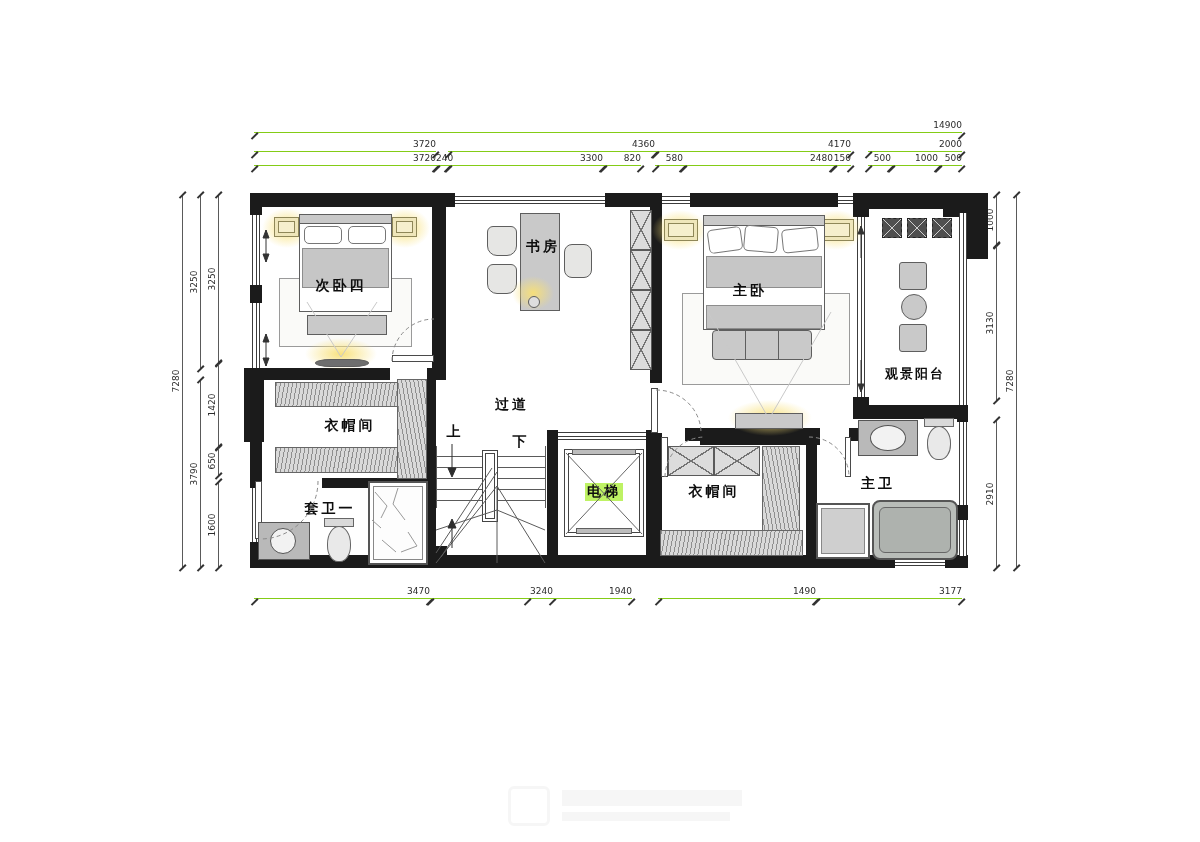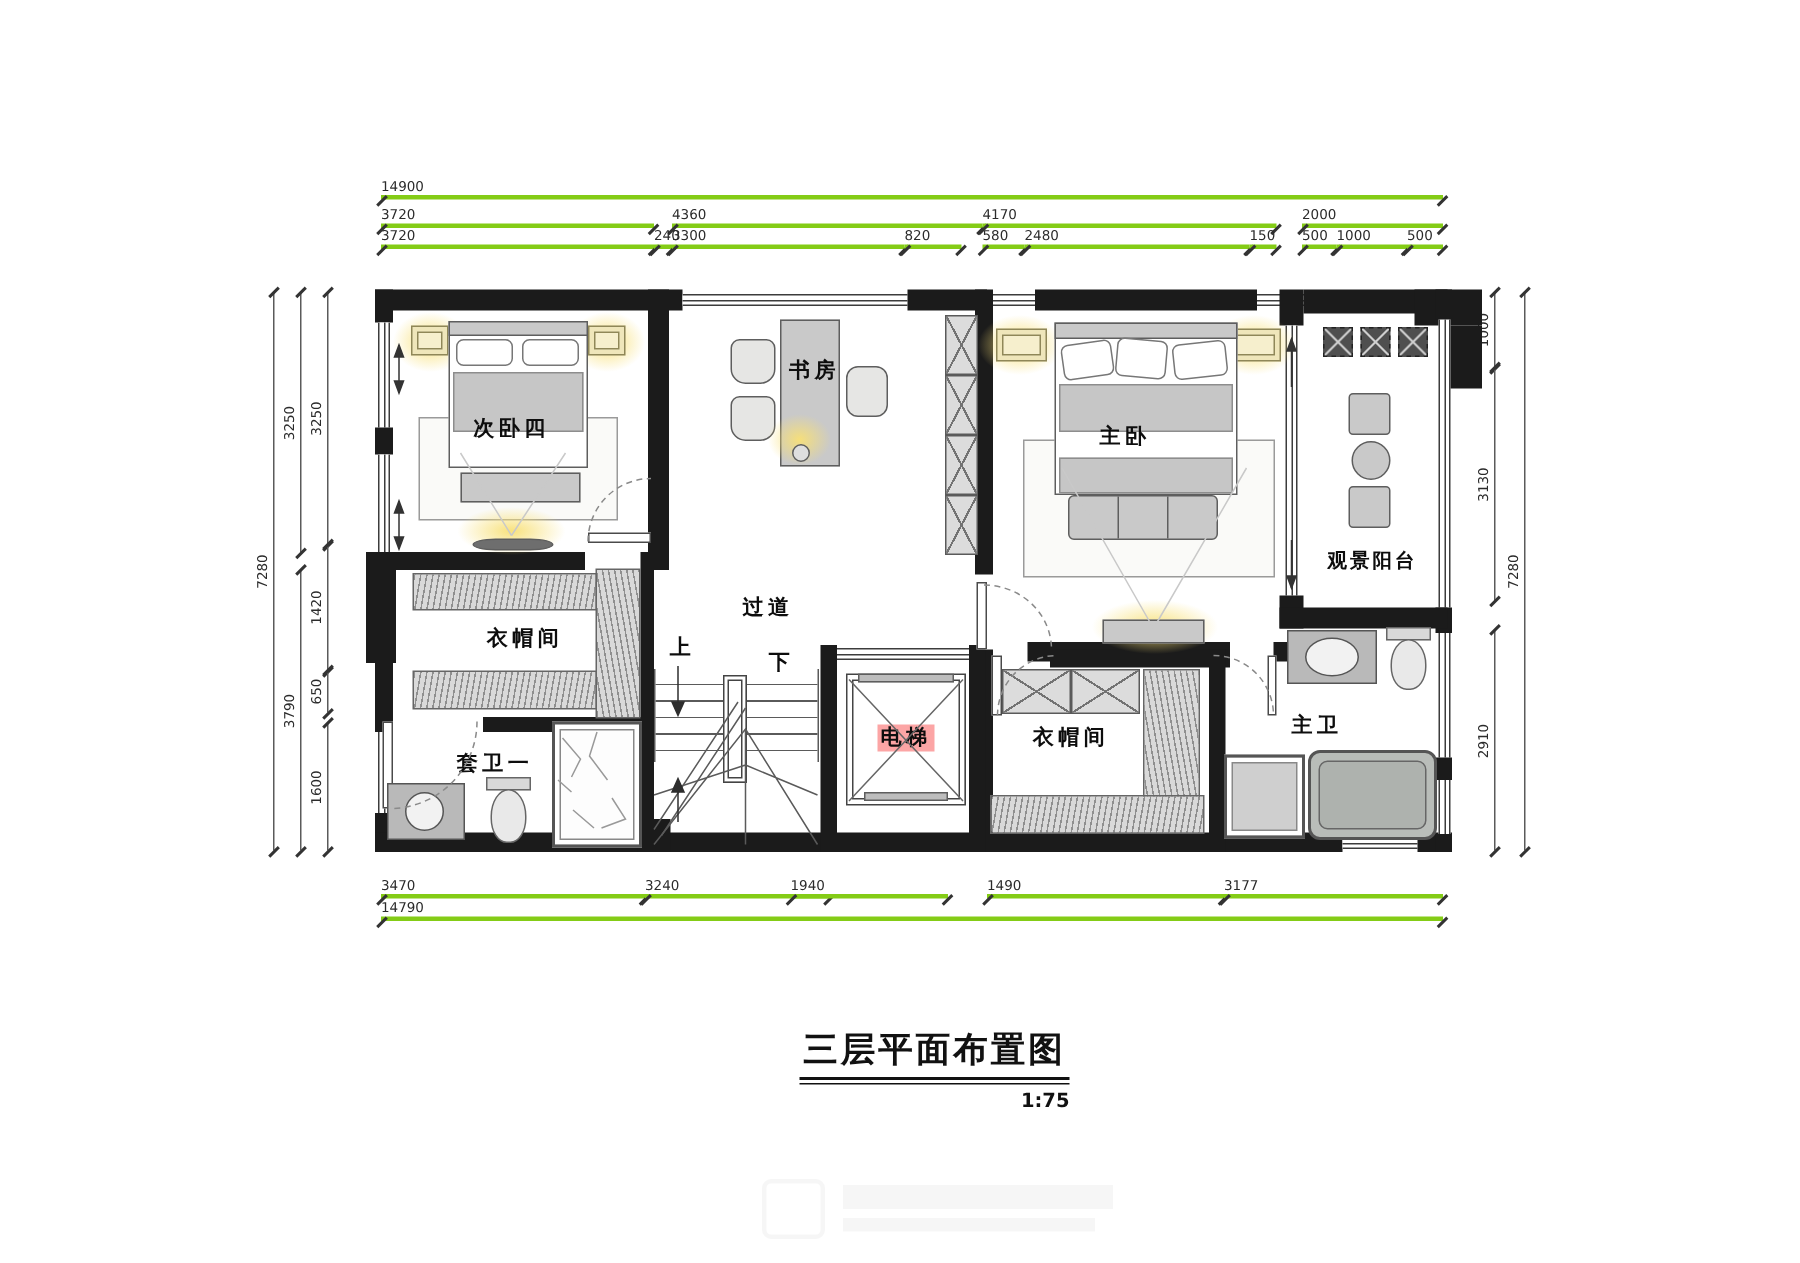--- a/index.html
+++ b/index.html
@@ -45,23 +45,23 @@
   .tub::after{content:"";position:absolute;inset:5px;border:1px solid #666;border-radius:6px;background:#aeb2ae}
   .toilet{position:absolute}
   .toilet .tank{position:absolute;left:0;top:0;width:100%;height:9px;background:#d9d9d9;border:1px solid #666}
   .toilet .bowl{position:absolute;left:3px;top:8px;right:3px;bottom:0;background:#e9e9e9;border:1px solid #666;border-radius:50% 50% 45% 45%}
   .vanity{position:absolute;background:#b9b9b9;border:1px solid #555}
   .basin{position:absolute;background:#f2f2f2;border:1px solid #555;border-radius:50%}
   
   .room-label{position:absolute;transform:translate(-50%,-50%);font-size:14px;font-weight:700;
     letter-spacing:3px;color:#0d0d0d;white-space:nowrap}
   .small-label{font-size:13px;letter-spacing:2px}
-  .chip{background:#fca5a5;padding:0 2px}
-  
-  .dseg{position:absolute;height:13px;border-bottom:3px solid #84cc16;text-align:left;
+  .chip{background:#bef264;padding:0 2px}
+  
+  .dseg{position:absolute;height:13px;border-bottom:1px solid #84cc16;text-align:right;
     font-size:9px;line-height:11px;color:#2b2b2b;white-space:nowrap;overflow:visible}
   .dseg::before,.dseg::after{content:"";position:absolute;bottom:-4px;width:9px;height:1.5px;background:#333;transform:rotate(-45deg)}
   .dseg::before{left:-4px}
   .dseg::after{right:-4px}
   .vseg{position:absolute;width:13px;border-right:1px solid #5a5a5a}
   .vseg>span{position:absolute;top:50%;left:50%;transform:translate(-50%,-50%) rotate(-90deg);
     font-size:9px;color:#2b2b2b;white-space:nowrap}
   .vseg::before,.vseg::after{content:"";position:absolute;right:-5px;width:9px;height:1.5px;background:#333;transform:rotate(-45deg)}
   .vseg::before{top:-1px}
   .vseg::after{bottom:-1px}
@@ -94,21 +94,20 @@
   <div class="dseg" style="left:833px;top:153px;width:18px">150</div>
   <div class="dseg" style="left:868px;top:153px;width:23px">500</div>
   <div class="dseg" style="left:891px;top:153px;width:47px">1000</div>
   <div class="dseg" style="left:938px;top:153px;width:24px">500</div>
 
   <div class="dseg" style="left:254px;top:586px;width:176px">3470</div>
   <div class="dseg" style="left:430px;top:586px;width:123px">3240</div>
   <div class="dseg" style="left:527px;top:586px;width:105px">1940</div>
   <div class="dseg" style="left:658px;top:586px;width:158px">1490</div>
   <div class="dseg" style="left:816px;top:586px;width:146px">3177</div>
-  <div class="dseg" style="left:254px;top:601px;width:708px">14790</div>
 
   <div class="vseg" style="left:170px;top:195px;height:372px">
       <span>7280</span>
     </div>
   <div class="vseg" style="left:188px;top:195px;height:173px">
       <span>3250</span>
     </div>
   <div class="vseg" style="left:188px;top:380px;height:187px">
       <span>3790</span>
     </div>
@@ -324,23 +323,18 @@
       <path fill="none" d="M266,230 L266,262 M266,334 L266,366 M861,226 L861,258 M861,360 L861,392"></path>
       <polygon points="263,238 269,238 266,230"></polygon>
       <polygon points="263,254 269,254 266,262"></polygon>
       <polygon points="263,342 269,342 266,334"></polygon>
       <polygon points="263,358 269,358 266,366"></polygon>
       <polygon points="858,234 864,234 861,226"></polygon>
       <polygon points="858,384 864,384 861,392"></polygon>
     </g>
   </svg>
 
-  <div class="title-wrap">
-    <div class="title-text">三层平面布置图</div>
-    <div class="title-rule"></div>
-    <div class="title-scale">1:75</div>
-  </div>
 
   <div class="wm outline" style="left:508px;top:786px;width:42px;height:40px"></div>
   <div class="wm" style="left:562px;top:790px;width:180px;height:16px"></div>
   <div class="wm" style="left:562px;top:812px;width:168px;height:9px"></div>
 
 </div>
 
 </body></html>

